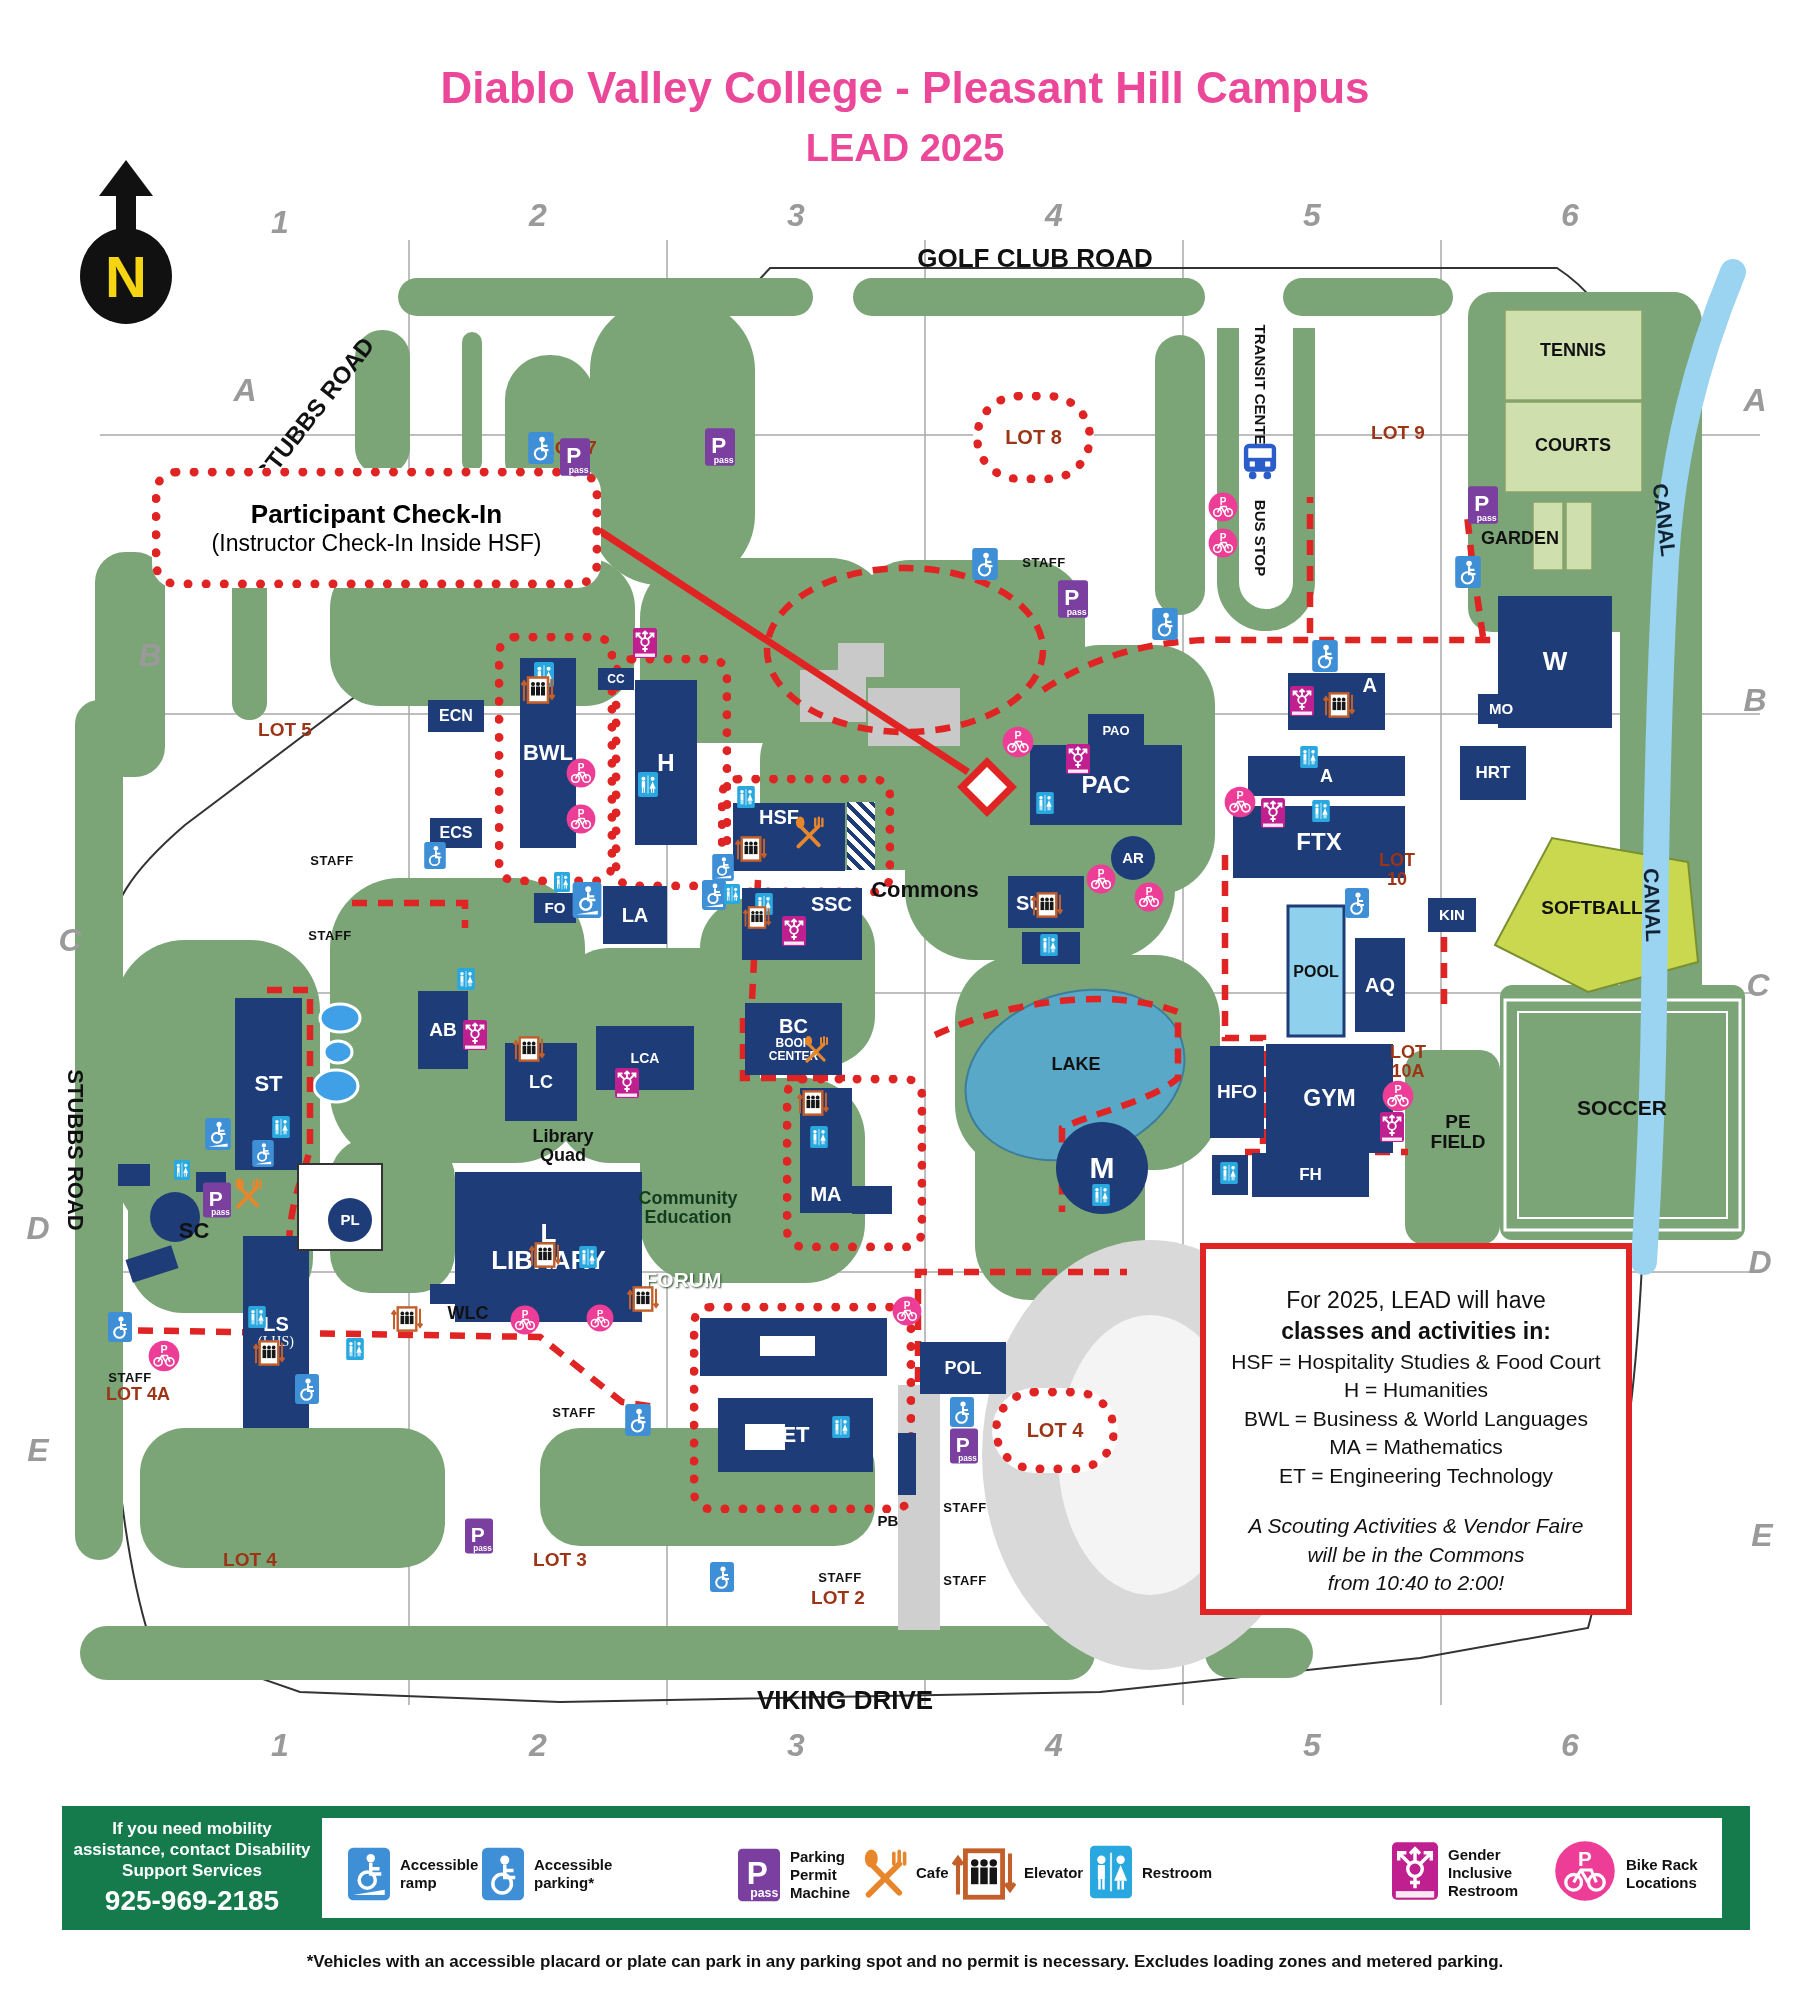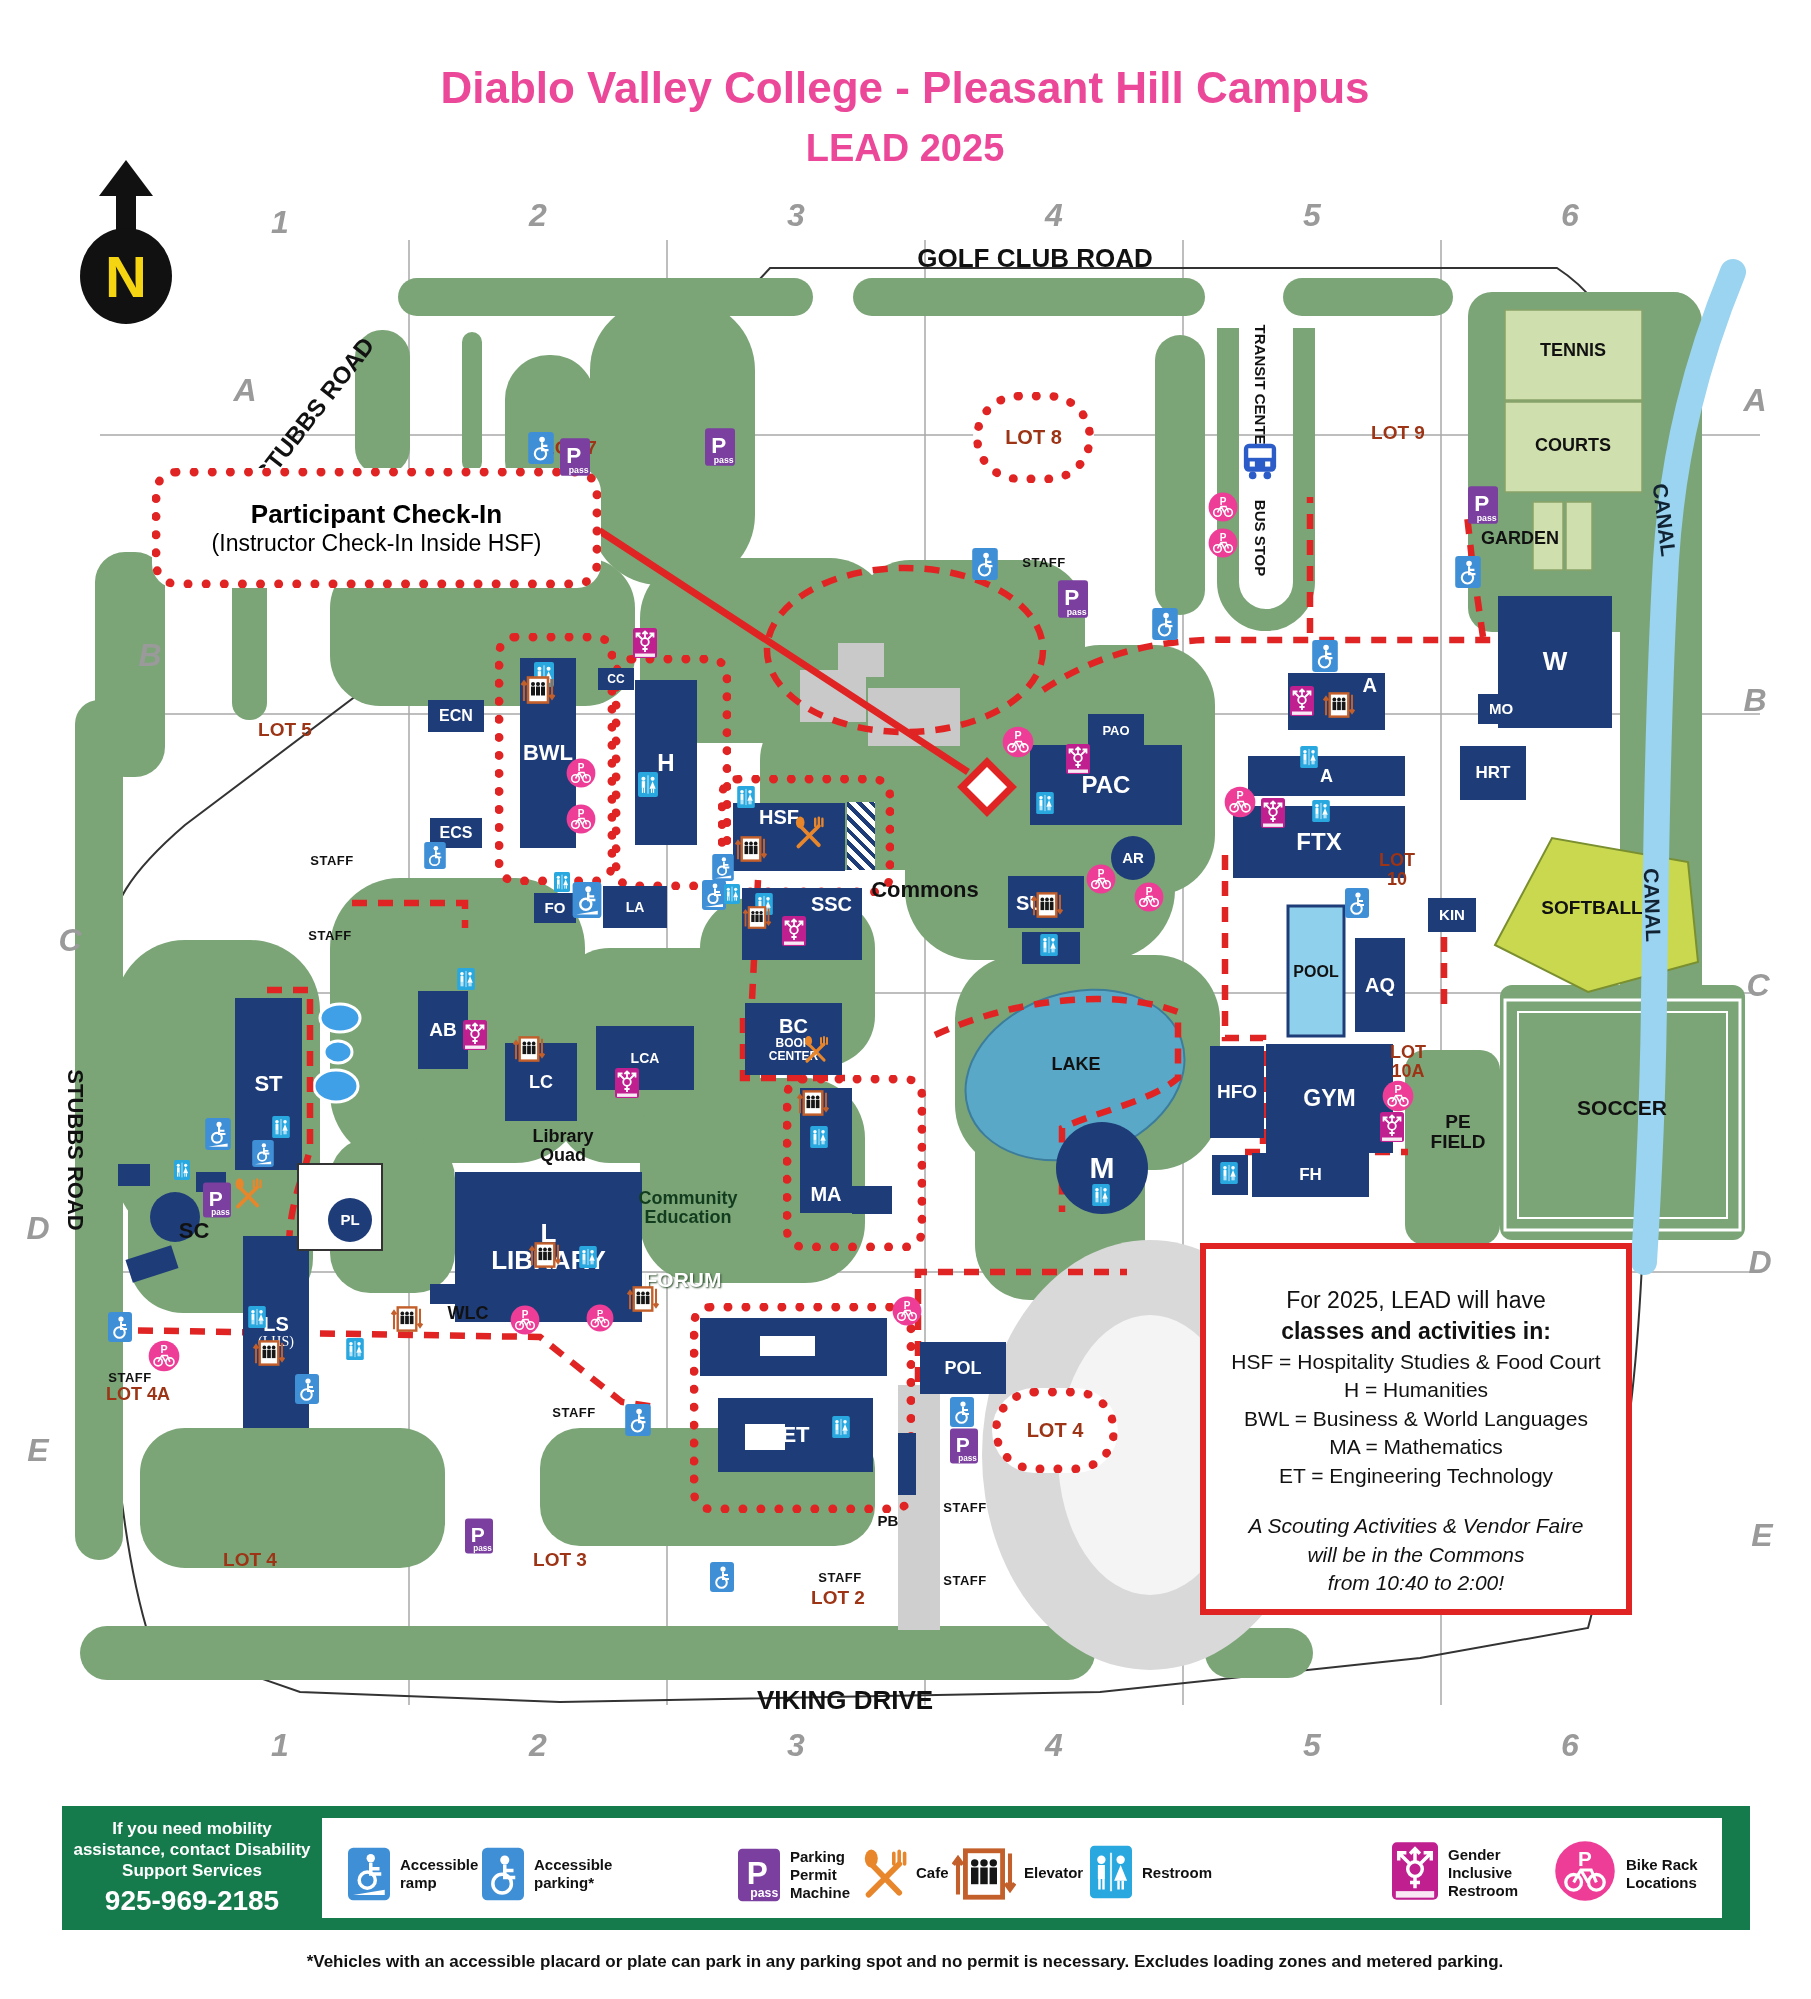--- a/index.html
+++ b/index.html
@@ -294,21 +294,21 @@
 <div class="b" style="left:430px;top:818px;width:52px;height:30px;font-size:16px">
       <span>ECS</span>
     </div>
 <div class="b" style="left:733px;top:803px;width:112px;height:68px;font-size:20px;align-items:flex-start;justify-content:flex-start;padding:4px 0 0 26px;box-sizing:border-box">
       <span>HSF</span>
     </div>
 <div class="hatch" style="left:847px;top:802px;width:28px;height:68px"></div>
 <div class="b" style="left:534px;top:893px;width:42px;height:30px;font-size:15px">
       <span>FO</span>
     </div>
-<div class="b" style="left:603px;top:886px;width:64px;height:42px;font-size:14px">
+<div class="b" style="left:603px;top:886px;width:64px;height:58px;font-size:20px">
       <span>LA</span>
     </div>
 <div class="b" style="left:742px;top:888px;width:120px;height:72px;font-size:20px;align-items:flex-start;justify-content:flex-end;padding:6px 10px 0 0;box-sizing:border-box">
       <span>SSC</span>
     </div>
 <div class="b" style="left:745px;top:1003px;width:97px;height:72px;flex-direction:column;font-size:20px">
   <span>BC</span>
   <span style="font-size:12px">BOOK</span>
   <span style="font-size:12px">CENTER</span>
 </div>

